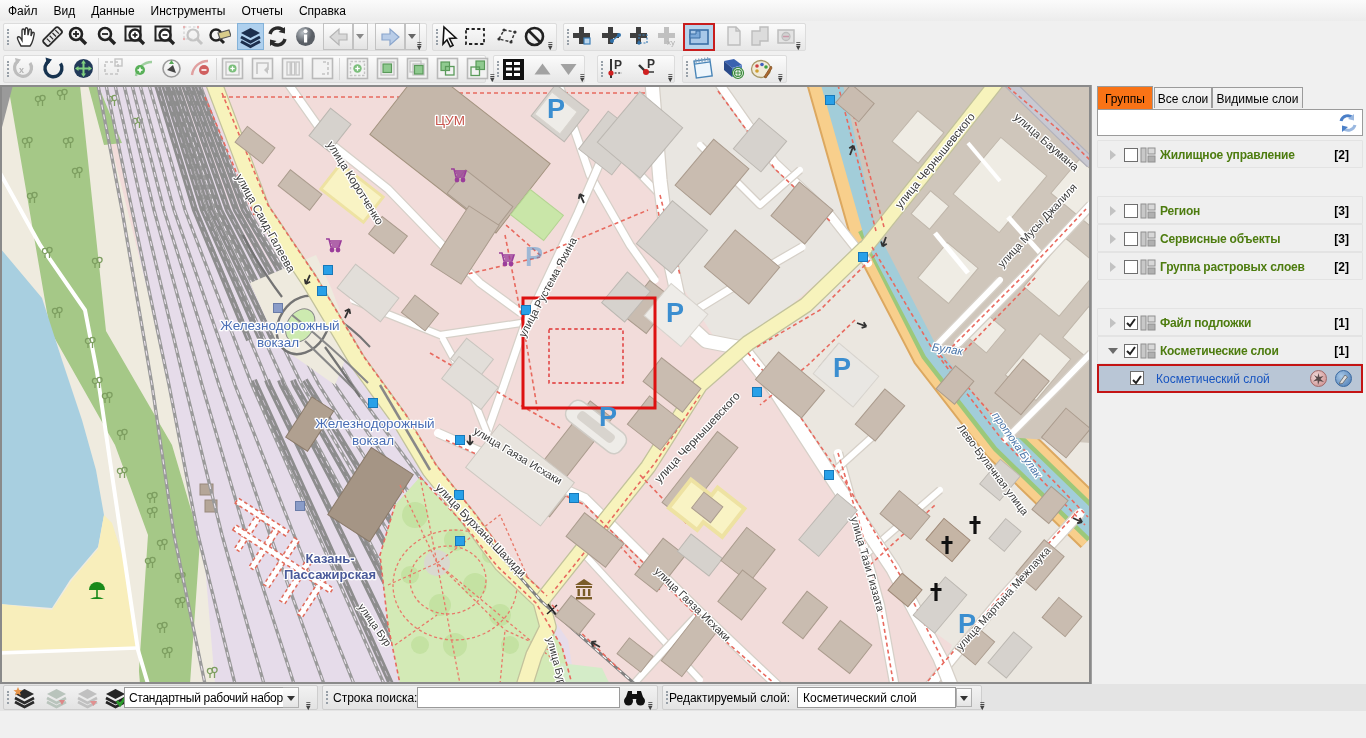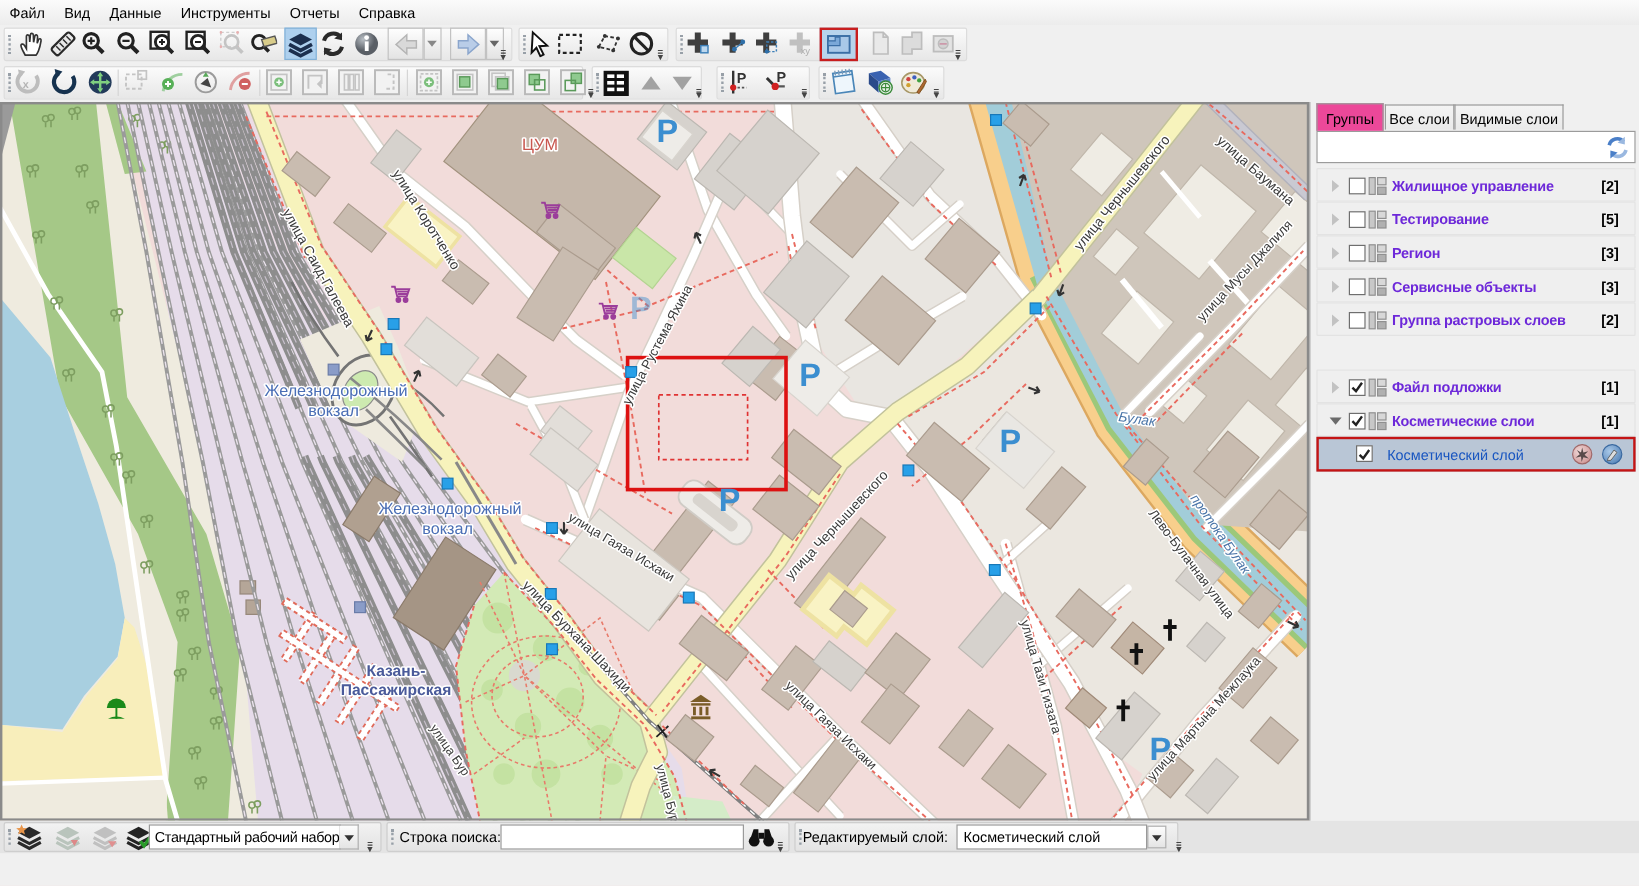--- a/index.html
+++ b/index.html
@@ -8,27 +8,27 @@
 .menubar{position:absolute;left:0;top:0;width:1366px;height:21px;background:linear-gradient(#fbfbfb,#ececec);font-size:12px;color:#000;}
 .menubar span{display:inline-block;padding:4px 8px 0 8px;}
 .tb{position:absolute;left:0;width:1366px;height:32px;background:#f0f0f0;}
 .grp{position:absolute;top:2px;height:28px;background:linear-gradient(#fbfbfb,#e7e7e7);border:1px solid #dcdcdc;border-radius:2px;}
 .grip{position:absolute;left:3px;top:5px;bottom:5px;width:0;border-left:2px dotted #98a0a8;}
 .ovf{position:absolute;color:#444;font-size:8px;line-height:4px;text-align:center;font-weight:bold;bottom:3px;}
 .statusbar{position:absolute;left:0;top:711px;width:1366px;height:27px;background:#cccccc;border-top:1px solid #aeaeae;font-size:12px;color:#111;}
 .vline{position:absolute;top:5px;height:17px;width:1px;background:#999;}
 .panel{position:absolute;left:1091px;top:85px;width:275px;height:599px;background:#f0f0f0;border-left:1px solid #a0a0a0;}
 .tab{position:absolute;top:2px;height:21px;background:linear-gradient(#f4f4f4,#e9e9e9);border:1px solid #9b9b9b;border-bottom:none;font-size:12px;text-align:center;padding-top:4px;z-index:1;}
-.tab.active{background:#ec4899;height:23px;top:1px;z-index:3;padding-top:5px;}
+.tab.active{background:#f97316;height:23px;top:1px;z-index:3;padding-top:5px;}
 .searchbox{position:absolute;left:5px;top:24px;width:266px;height:27px;background:#fff;border:1px solid #9b9b9b;z-index:0;}
 .tree{position:absolute;left:5px;top:55px;width:266px;height:538px;}
 .trow{position:absolute;left:0;width:266px;height:28px;background:#efefef;border:1px solid #e3e3e3;border-radius:1px;}
 .exp{position:absolute;left:12px;top:9px;width:0;height:0;border-left:6px solid #c2c2c2;border-top:5px solid transparent;border-bottom:5px solid transparent;}
 .cb{position:absolute;left:26px;top:7px;width:14px;height:14px;background:#fff;border:1px solid #6e6e6e;}
-.tlab{position:absolute;left:62px;top:7px;font-size:12px;font-weight:bold;color:#6d28d9;white-space:nowrap;letter-spacing:-0.2px;}
+.tlab{position:absolute;left:62px;top:7px;font-size:12px;font-weight:bold;color:#4d7c0f;white-space:nowrap;letter-spacing:-0.2px;}
 .tcount{position:absolute;right:13px;top:7px;font-size:12px;font-weight:bold;}
 .map{position:absolute;left:0;top:85px;width:1091px;height:599px;background:#f2dcda;}
 </style>
 </head>
 <body>
 <div id="app">
 <div class="menubar"><span>Файл</span><span>Вид</span><span>Данные</span><span>Инструменты</span><span>Отчеты</span><span>Справка</span></div>
 
 <div class="tb" style="top:21px;">
       <div class="grp" style="left:3px;width:424px;">
@@ -1114,31 +1114,20 @@
         <div class="trow" style="top:0px;">
           <div class="exp"></div>
           <div class="cb"></div>
       <div style="position:absolute;left:42px;top:6px;"><svg width="16" height="16" viewBox="0 0 16 16">
               <rect x="1" y="1" width="5" height="14" fill="#c8c8c8" stroke="#909090" stroke-width="1"></rect>
               <rect x="8" y="1" width="7" height="6" fill="#d8d8d8" stroke="#909090" stroke-width="1"></rect>
               <rect x="8" y="9" width="7" height="6" fill="#b0b0b0" stroke="#909090" stroke-width="1"></rect>
             </svg></div>
       <div class="tlab">Жилищное управление</div>
           <div class="tcount">[2]</div>
-        </div>
-        <div class="trow" style="top:28px;">
-          <div class="exp"></div>
-          <div class="cb"></div>
-      <div style="position:absolute;left:42px;top:6px;"><svg width="16" height="16" viewBox="0 0 16 16">
-              <rect x="1" y="1" width="5" height="14" fill="#c8c8c8" stroke="#909090" stroke-width="1"></rect>
-              <rect x="8" y="1" width="7" height="6" fill="#d8d8d8" stroke="#909090" stroke-width="1"></rect>
-              <rect x="8" y="9" width="7" height="6" fill="#b0b0b0" stroke="#909090" stroke-width="1"></rect>
-            </svg></div>
-      <div class="tlab">Тестирование</div>
-          <div class="tcount">[5]</div>
         </div>
         <div class="trow" style="top:56px;">
           <div class="exp"></div>
           <div class="cb"></div>
       <div style="position:absolute;left:42px;top:6px;"><svg width="16" height="16" viewBox="0 0 16 16">
               <rect x="1" y="1" width="5" height="14" fill="#c8c8c8" stroke="#909090" stroke-width="1"></rect>
               <rect x="8" y="1" width="7" height="6" fill="#d8d8d8" stroke="#909090" stroke-width="1"></rect>
               <rect x="8" y="9" width="7" height="6" fill="#b0b0b0" stroke="#909090" stroke-width="1"></rect>
             </svg></div>
       <div class="tlab">Регион</div>

